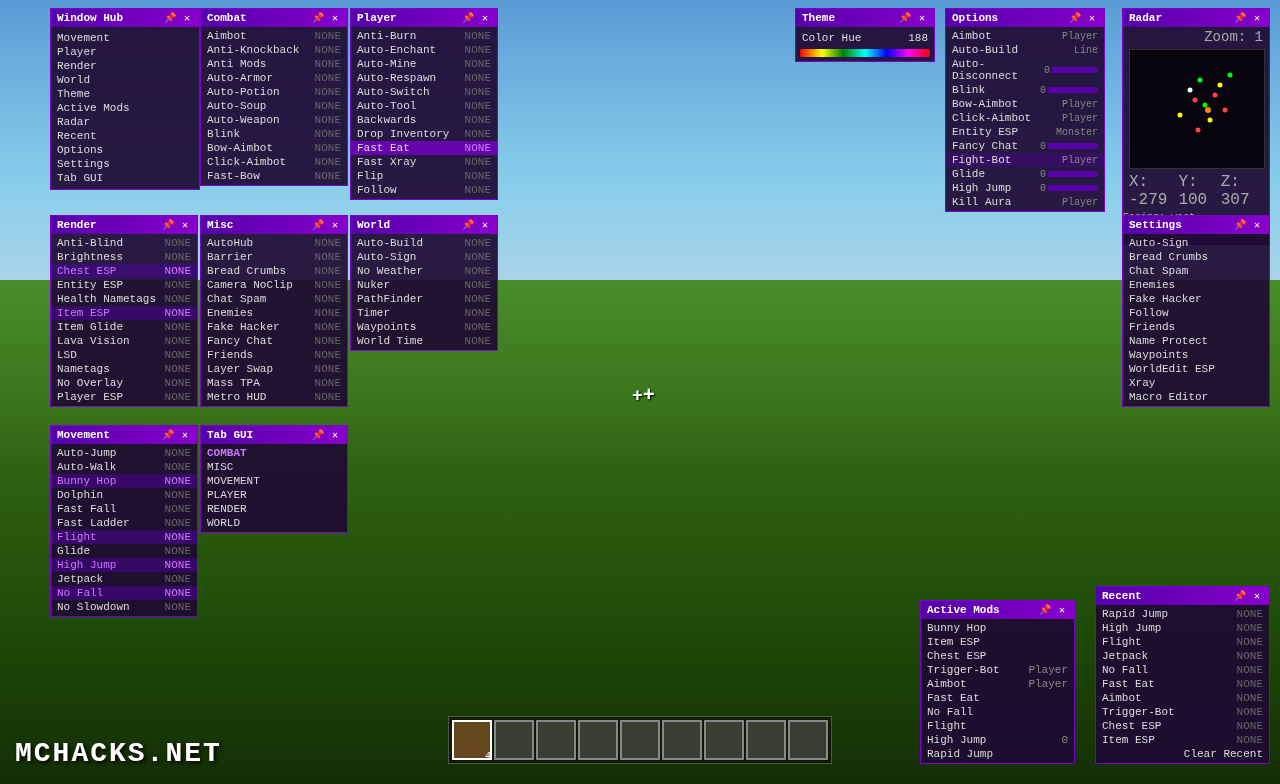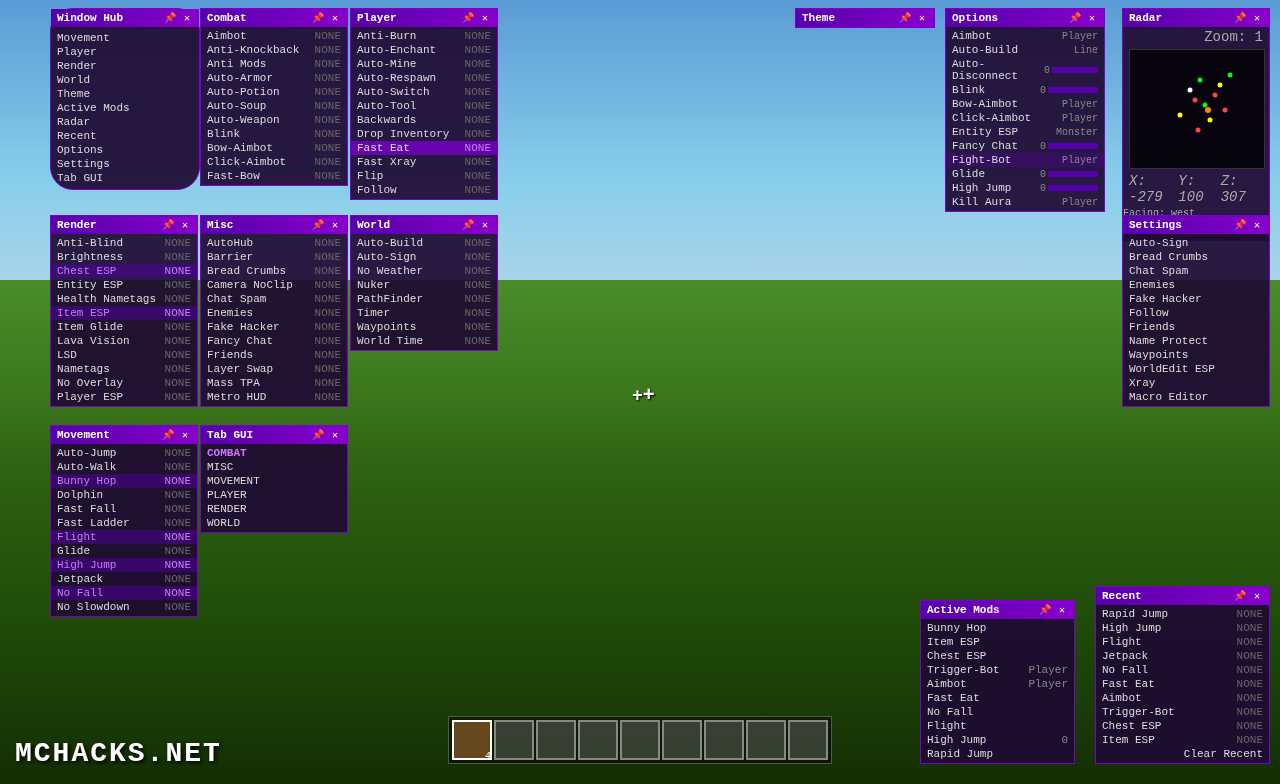--- a/index.html
+++ b/index.html
@@ -144,21 +144,20 @@
     }
     .item-value.purple-val {
       color: #cc77ff;
     }
 
     
     #window-hub {
       top: 8px;
       left: 50px;
       width: 150px;
-      border-radius: 23px;
     }
     #window-hub .panel-content {
       padding: 4px 0;
     }
 
     
     #combat-panel {
       top: 8px;
       left: 200px;
       width: 148px;
@@ -269,24 +268,23 @@
       width: 136px;
       height: 120px;
       background: rgba(0,0,0,0.8);
       margin: 2px 6px;
       position: relative;
       border: 1px solid #333;
     }
     #radar-coords {
       padding: 2px 6px;
       color: #aaa;
-      font-size: 14px;
+      font-size: 16px;
       display: flex;
       justify-content: space-between;
-      font-style: italic;
     }
     #radar-zoom-controls {
       padding: 2px 6px;
       display: flex;
       justify-content: space-between;
     }
 
     
     #settings-panel {
       top: 215px;
@@ -745,20 +743,27 @@
   </div>
 </div>
 
 <div class="panel" id="theme-panel">
   <div class="panel-header">
     <span class="panel-title">Theme</span>
     <div class="panel-controls">
       <span class="panel-btn">📌</span>
       <span class="panel-btn">✕</span>
     </div>
+  </div>
+  <div class="panel-content">
+    <div class="color-row">
+      <span class="color-label">Color Hue</span>
+      <span class="color-value">188</span>
+    </div>
+    <div id="color-bar"></div>
   </div>
 </div>
 
 <div class="panel" id="options-panel">
   <div class="panel-header">
     <span class="panel-title">Options</span>
     <div class="panel-controls">
       <span class="panel-btn">📌</span>
       <span class="panel-btn">✕</span>
     </div>

